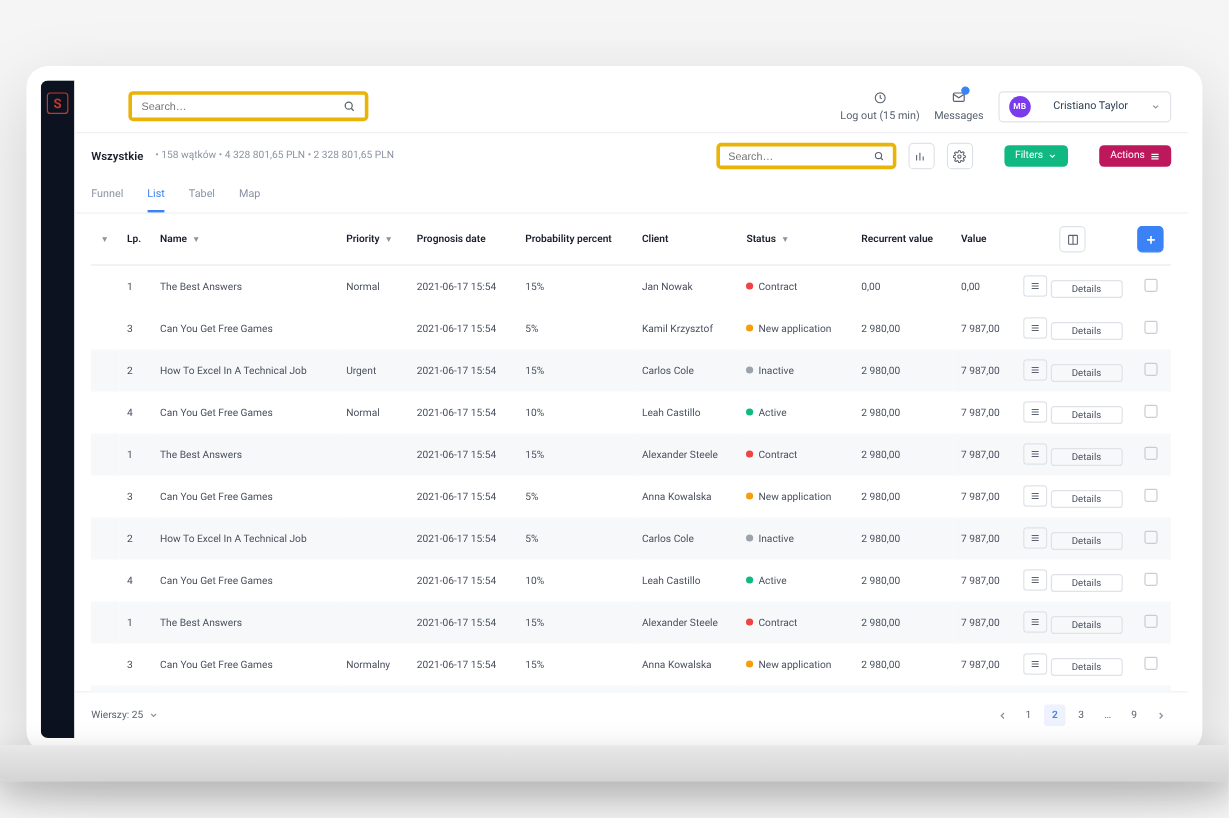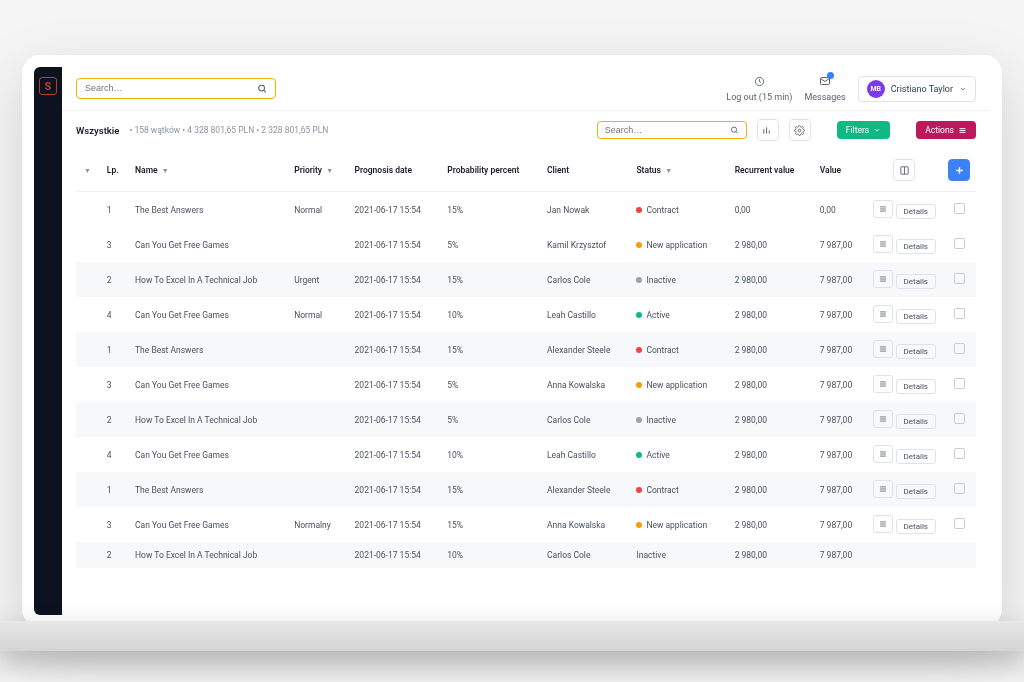--- a/index.html
+++ b/index.html
@@ -9,29 +9,29 @@
 .laptop-frame::after { content: ""; position: absolute; bottom: -24px; left: -28px; right: -28px; height: 30px; background: linear-gradient(#e8e8e8, #d4d4d4); border-radius: 0 0 14px 14px; box-shadow: 0 12px 30px rgba(0,0,0,0.25); }
 
 .screen { background: #fff; border-radius: 6px; overflow: hidden; display: flex; height: 548px; font-size: 9px; color: #2c3e50; }
 
 .sidebar { width: 28px; background: #0d1220; display: flex; flex-direction: column; align-items: center; padding-top: 10px; }
 .logo { width: 18px; height: 18px; border: 1.5px solid #c0392b; border-radius: 3px; display: flex; align-items: center; justify-content: center; color: #c0392b; font-weight: bold; font-size: 11px; }
 
 .main { flex: 1; display: flex; flex-direction: column; background: #fff; overflow: hidden; }
 
 .topbar { display: flex; align-items: center; padding: 8px 14px; gap: 12px; border-bottom: 1px solid #eef0f3; }
-.search-box { display: flex; align-items: flex-start; border: 1px solid #eab308; border-radius: 4px; padding: 4px 8px; gap: 6px; }
+.search-box { display: flex; align-items: center; border: 3px solid #eab308; border-radius: 4px; padding: 4px 8px; gap: 6px; margin-left: 31px; }
 .search-box input { border: none; outline: none; font-size: 9px; width: 100%; background: transparent; }
 .search-box.main-search { width: 200px; }
 .topbar-spacer { flex: 1; }
 .topbar-item { display: flex; align-items: center; gap: 5px; font-size: 9px; color: #5a6270; flex-direction: column; }
 .msg-badge { position: relative; }
 .msg-badge::after { content: ""; position: absolute; top: -3px; right: -3px; width: 7px; height: 7px; background: #3b82f6; border-radius: 50%; }
 .avatar { width: 18px; height: 18px; border-radius: 50%; background: #7c3aed; color: #fff; display: flex; align-items: center; justify-content: center; font-size: 7px; font-weight: 600; }
-.user-btn { display: flex; align-items: center; gap: 6px; border: 1px solid #dfe3e8; border-radius: 4px; padding: 3px 8px; }
+.user-btn { display: flex; align-items: center; gap: 19px; border: 1px solid #dfe3e8; border-radius: 4px; padding: 3px 8px; }
 
 .subbar { display: flex; align-items: center; padding: 8px 14px; gap: 10px; }
 .sub-title { font-weight: 600; font-size: 9.5px; color: #1a1f2e; }
 .sub-meta { color: #8b94a3; font-size: 8.5px; }
 .subbar-spacer { flex: 1; }
 .search-box.small { width: 150px; padding: 3px 7px; }
 .icon-btn { width: 22px; height: 22px; border: 1px solid #dfe3e8; border-radius: 4px; display: flex; align-items: center; justify-content: center; cursor: pointer; color: #5a6270; }
 .pill-btn { padding: 4px 9px; border-radius: 4px; font-size: 8.5px; display: flex; align-items: center; gap: 4px; cursor: pointer; color: #fff; margin-left: 16px; }
 .pill-btn.green { background: #10b981; }
 .pill-btn.blue { background: #be185d; }
@@ -45,21 +45,21 @@
 th { text-align: left; font-weight: 600; font-size: 8.5px; color: #1a1f2e; padding: 10px 6px; border-bottom: 1px solid #eef0f3; white-space: nowrap; }
 th .sort-icon { font-size: 7px; color: #8b94a3; margin-left: 2px; }
 td { font-size: 8.5px; color: #4a5160; padding: 8px 6px; white-space: nowrap; }
 tr.row-even { background: #f7f8fa; }
 .status-dot { width: 6px; height: 6px; border-radius: 50%; display: inline-block; margin-right: 4px; vertical-align: middle; }
 .dot-red { background: #ef4444; }
 .dot-yellow { background: #f59e0b; }
 .dot-grey { background: #9ca3af; }
 .dot-green { background: #10b981; }
 .row-icon-btn { width: 20px; height: 18px; border: 1px solid #dfe3e8; border-radius: 3px; display: inline-flex; align-items: center; justify-content: center; cursor: pointer; color: #5a6270; margin-right: 3px; }
-.details-btn { padding: 2px 7px; border: 1px solid #dfe3e8; border-radius: 3px; font-size: 8px; cursor: pointer; color: #4a5160; display: inline-block; }
+.details-btn { padding: 2px 17px; border: 1px solid #dfe3e8; border-radius: 3px; font-size: 8px; cursor: pointer; color: #4a5160; display: inline-block; }
 .checkbox { width: 11px; height: 11px; border: 1px solid #c7cdd6; border-radius: 2px; display: inline-block; }
 th.icon-col, td.icon-col { text-align: center; width: 30px; }
 th .header-icon-btn { width: 22px; height: 22px; border: 1px solid #dfe3e8; border-radius: 4px; display: inline-flex; align-items: center; justify-content: center; }
 th .header-icon-btn.blue { background: #3b82f6; color: #fff; border-color: #3b82f6; }
 
 .footer { display: flex; align-items: center; padding: 10px 14px; border-top: 1px solid #eef0f3; font-size: 8.5px; color: #5a6270; }
 .footer-spacer { flex: 1; }
 .pager { display: flex; gap: 4px; align-items: center; }
 .pg { width: 18px; height: 18px; display: flex; align-items: center; justify-content: center; border-radius: 3px; cursor: pointer; }
 .pg.active { background: #eef2ff; color: #3b82f6; font-weight: 600; }
@@ -141,20 +141,26 @@
         <div class="pill-btn blue">
           <span>Actions</span>
           <svg width="9" height="9" viewBox="0 0 24 24" fill="none" stroke="#fff" stroke-width="2.5">
               <line x1="4" y1="7" x2="20" y2="7"></line>
               <line x1="4" y1="12" x2="20" y2="12"></line>
               <line x1="4" y1="17" x2="20" y2="17"></line>
             </svg>
         </div>
       </div>
 
+      <div class="tabs" id="tabs-container">
+          <div class="tab">Funnel</div>
+          <div class="tab active">List</div>
+          <div class="tab">Tabel</div>
+          <div class="tab">Map</div>
+        </div>
 
       <div class="table-wrap">
         <table>
           <thead>
             <tr>
               <th><span class="sort-icon">▼</span></th>
               <th><span>Lp.</span></th>
               <th><span>Name</span> <span class="sort-icon">▼</span></th>
               <th><span>Priority</span> <span class="sort-icon">▼</span></th>
               <th><span>Prognosis date</span></th>
@@ -389,16 +395,42 @@
                 <td>Inactive</td>
                 <td>2 980,00</td>
                 <td>7 987,00</td>
                 <td class="icon-col"></td>
                 <td class="icon-col"></td>
               </tr>
             </tbody>
         </table>
       </div>
 
+      <div class="footer">
+        <span>
+          <span>Wierszy: 25</span>
+          <svg style="display:inline;vertical-align:middle;margin-left:3px" width="8" height="8" viewBox="0 0 24 24" fill="none" stroke="#8b94a3" stroke-width="3">
+              <path d="M6 9l6 6 6-6"></path>
+            </svg>
+        </span>
+        <div class="footer-spacer"></div>
+        <div class="pager" id="pager">
+            <div class="pg">
+              <svg width="9" height="9" viewBox="0 0 24 24" fill="none" stroke="#8b94a3" stroke-width="3">
+                <path d="M15 6l-6 6 6 6"></path>
+              </svg>
+            </div>
+            <div class="pg">1</div>
+            <div class="pg active">2</div>
+            <div class="pg">3</div>
+            <div class="pg">…</div>
+            <div class="pg">9</div>
+            <div class="pg">
+              <svg width="9" height="9" viewBox="0 0 24 24" fill="none" stroke="#8b94a3" stroke-width="3">
+                <path d="M9 6l6 6-6 6"></path>
+              </svg>
+            </div>
+          </div>
+      </div>
 
     </div>
   </div>
 </div>
 
 </body></html>

